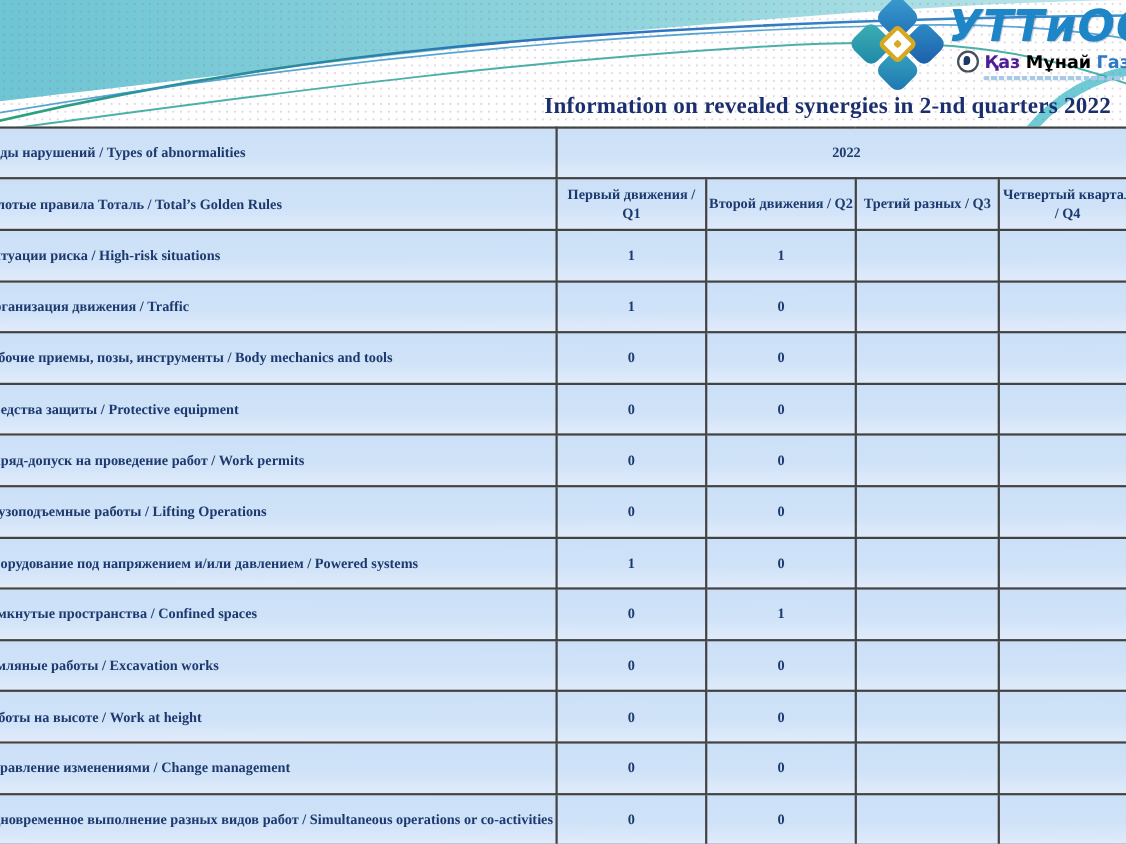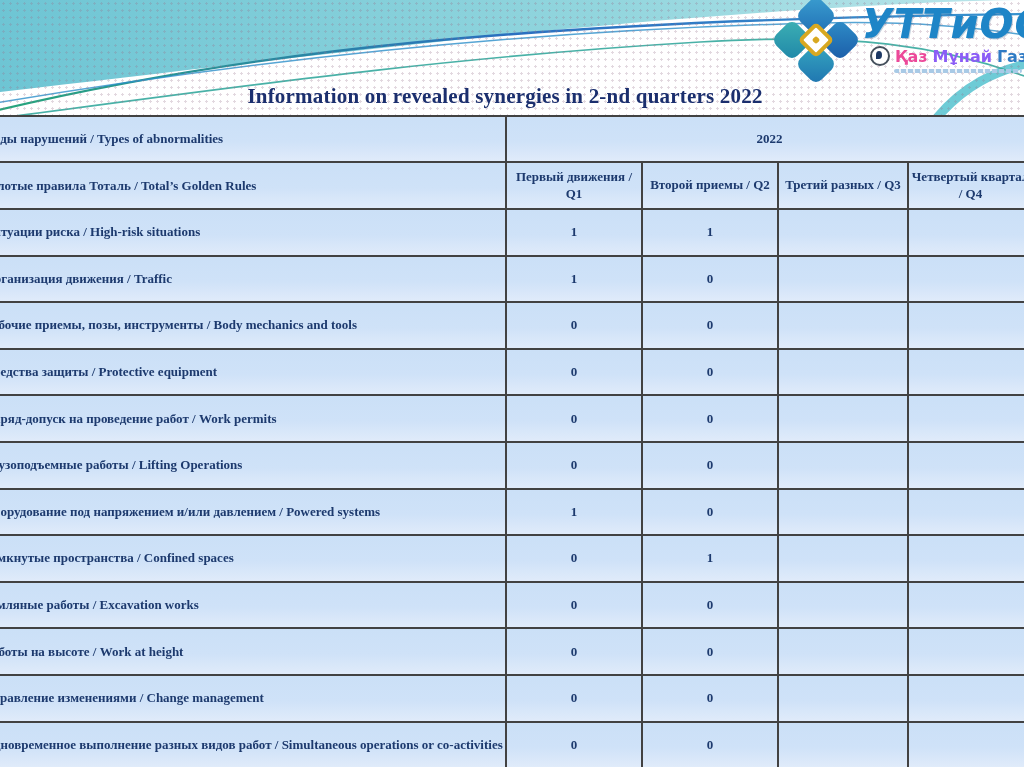--- a/index.html
+++ b/index.html
@@ -27,25 +27,25 @@
   .diamond{position:absolute;left:25px;top:25px;width:18px;height:18px;transform:rotate(45deg);
     background:#fff;border:4px solid #d8a820;border-radius:5px;}
   .diamond::after{content:"";position:absolute;left:6px;top:6px;width:6px;height:6px;background:#d8a820;border-radius:2px;}
   .logo-text{display:flex;flex-direction:column;font-family:"DejaVu Sans", sans-serif;}
   .brand{font-size:40px;line-height:44px;font-weight:bold;font-style:italic;color:#1e85c7;
     text-shadow:1px 1px 0 rgba(20,70,120,0.25);letter-spacing:1px;white-space:nowrap;}
   .subbrand{display:flex;align-items:center;gap:5px;margin-top:0px;margin-left:8px;
     font-size:16px;font-weight:bold;white-space:nowrap;}
   .eye{position:relative;width:16px;height:16px;border:2px solid #45505c;border-radius:50%;background:#fff;flex:0 0 auto;}
   .eye::after{content:"";position:absolute;left:4px;top:3px;width:6px;height:8px;background:#1d3864;border-radius:50% 50% 50% 0;}
-  .sb1{color:#ec4899;} .sb2{color:#8b5cf6;} .sb3{color:#2f7ac4;}
+  .sb1{color:#4c1d95;} .sb2{color:#000000;} .sb3{color:#2f7ac4;}
   .tagline-bar{margin:3px 0 0 32px;width:128px;height:4px;border-radius:2px;
     background:repeating-linear-gradient(90deg,#a9cae6 0 5px,rgba(169,202,230,0.2) 5px 7px);}
   
-  .title{position:absolute;left:0;top:84px;width:1010px;margin:0;text-align:center;z-index:6;
+  .title{position:absolute;left:0;top:84px;width:1010px;margin:0;text-align:right;z-index:6;
     font-size:21px;font-weight:bold;color:#1b2f6e;letter-spacing:0.2px;}
   
   table.grid{
     position:absolute;left:-18px;top:115px;width:1050px;z-index:4;
     border-collapse:collapse;table-layout:fixed;
   }
   table.grid td{
     border:2px solid #424242;
     background:linear-gradient(180deg,#cbe0f7 0%,#cfe2f8 55%,#e0ebfa 100%);
     color:#1d3a6e;font-weight:bold;font-size:13px;vertical-align:middle;
@@ -115,21 +115,21 @@
       <col style="width:125px">
   </colgroup>
   <tbody>
     <tr class="h1">
       <td class="lbl hdr-types">Виды нарушений / Types of abnormalities</td>
       <td class="year" colspan="4">2022</td>
     </tr>
     <tr class="h2">
       <td class="lbl">Золотые правила Тоталь / Total’s Golden Rules</td>
       <td class="qtr">Первый движения / Q1</td>
-      <td class="qtr">Второй приемы / Q2</td>
+      <td class="qtr">Второй движения / Q2</td>
       <td class="qtr">Третий разных / Q3</td>
       <td class="qtr">Четвертый квартал / Q4</td>
     </tr>
 
     <tr class="dr">
       <td class="lbl">Ситуации риска / High-risk situations</td>
       <td class="val">1</td>
       <td class="val">1</td>
       <td class="val"></td>
       <td class="val"></td>

